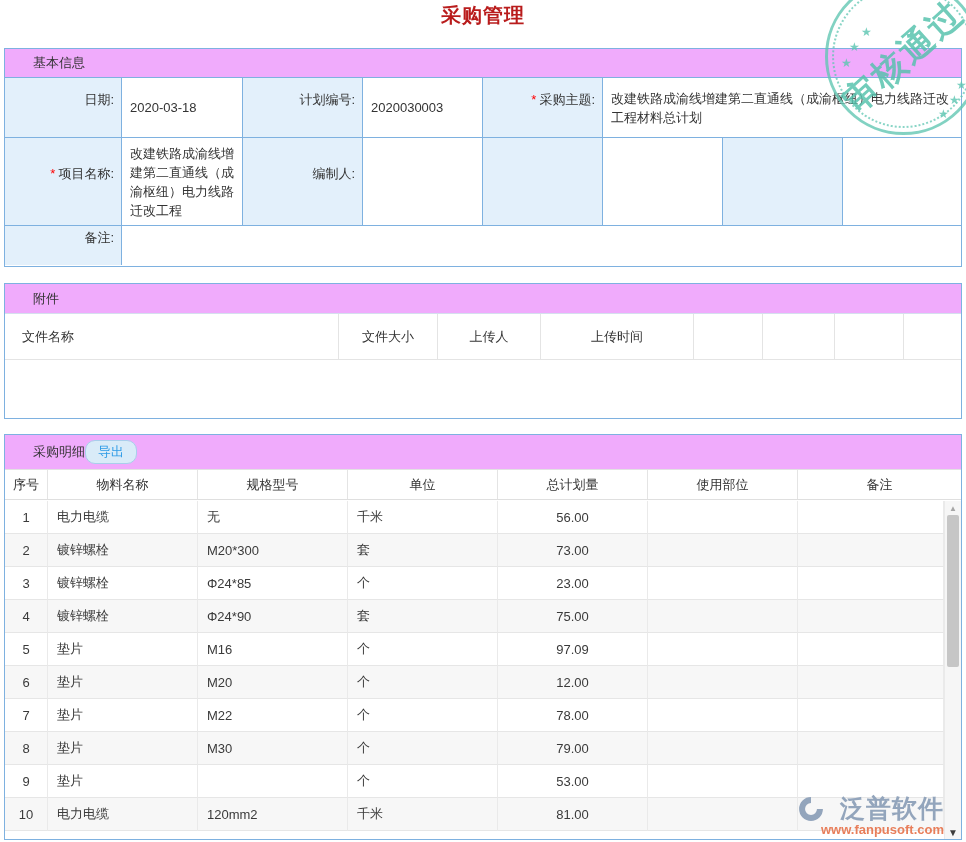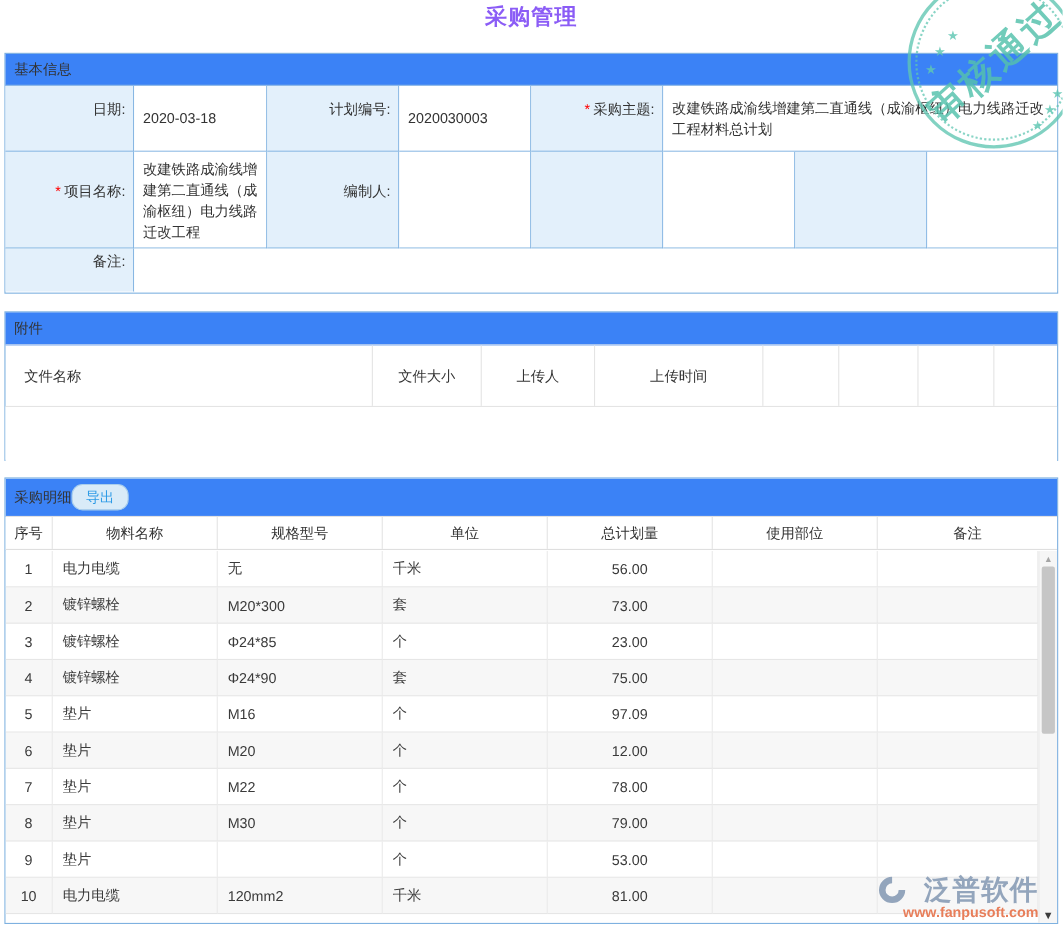--- a/index.html
+++ b/index.html
@@ -5,37 +5,37 @@
   * { margin:0; padding:0; box-sizing:border-box; }
   html,body { width:966px; height:842px; }
   body {
     position:relative; overflow:hidden; background:#fff;
     font-family:"Liberation Sans","DejaVu Sans",sans-serif;
     color:#333; font-size:13px;
   }
 
   
   .page-title { position:absolute; top:2px; left:0; width:100%; text-align:center;
-    font-size:20px; font-weight:bold; color:#8b5cf6; letter-spacing:1px; }
+    font-size:20px; font-weight:bold; color:#b91c1c; letter-spacing:1px; }
 
   
   .stamp { position:absolute; left:825px; top:-22px; width:157px; height:157px;
     border:3px solid rgba(95,198,178,.85); border-radius:50%; z-index:50;
     pointer-events:none; opacity:.92; }
   .stamp-inner { position:absolute; inset:4px; border:2px dotted rgba(95,198,178,.8);
     border-radius:50%; }
   .stamp-text { position:absolute; left:50%; top:50%; white-space:nowrap;
     transform:translate(-50%,-50%) rotate(-42deg);
     font-size:34px; font-weight:bold; color:rgba(84,193,172,.9); letter-spacing:3px; }
   .stamp .star { position:absolute; color:rgba(95,198,178,.9); font-size:12px; }
 
   
   .section { position:absolute; left:4px; width:958px; border:1px solid #7EB1E0;
     background:#fff; }
-  .sec-titlebar { background:#3b82f6; padding-left:8px; display:flex; align-items:center;
+  .sec-titlebar { background:#f0abfc; padding-left:28px; display:flex; align-items:center;
     color:#333; }
 
   
   #sec-basic { top:48px; height:219px; }
   #sec-basic .sec-titlebar { height:29px; border-bottom:1px solid #7EB1E0; }
   .bi-grid { display:grid; grid-template-columns:117px 121px 120px 120px 120px 120px 120px 1fr;
     grid-template-rows:60px 88px 39px; }
   .bi-cell { border-right:1px solid #7EB1E0; border-bottom:1px solid #7EB1E0;
     display:flex; align-items:center; line-height:19px; overflow:hidden; }
   .bi-cell.lastcol { border-right:none; }
@@ -43,21 +43,21 @@
   .bi-label { background:#E3F0FB; justify-content:flex-end; text-align:right;
     padding:4px 7px 20px 4px; }
   .bi-value { background:#fff; padding:4px 8px; }
   .span3 { grid-column:span 3; }
   .span7 { grid-column:span 7; }
   .req { color:#FF0000; margin-right:3px; }
 
   
   #sec-attach { top:283px; height:136px; }
   #sec-attach .sec-titlebar { height:30px; border-bottom:1px solid #D5DFEE; }
-  .at-header { display:grid; height:56px;
+  .at-header { display:grid; height:46px;
     grid-template-columns:334px 99px 103px 153px 69px 72px 69px 1fr;
     border-bottom:1px solid #E4E4E4; }
   .at-hcell { border-right:1px solid #E4E4E4; display:flex; align-items:center;
     justify-content:center; color:#333; }
   .at-hcell:first-child { justify-content:flex-start; padding-left:17px; }
   .at-hcell:last-child { border-right:none; }
   .at-body { height:57px; background:#fff; }
 
   
   #sec-detail { top:434px; height:406px; overflow:hidden; }

